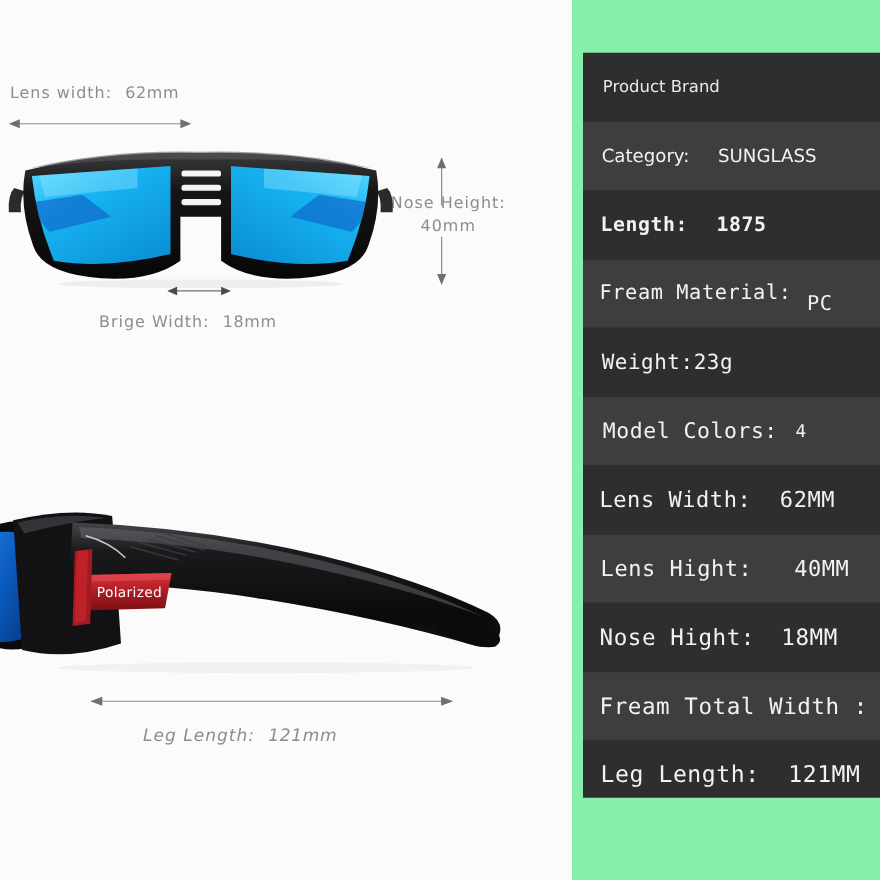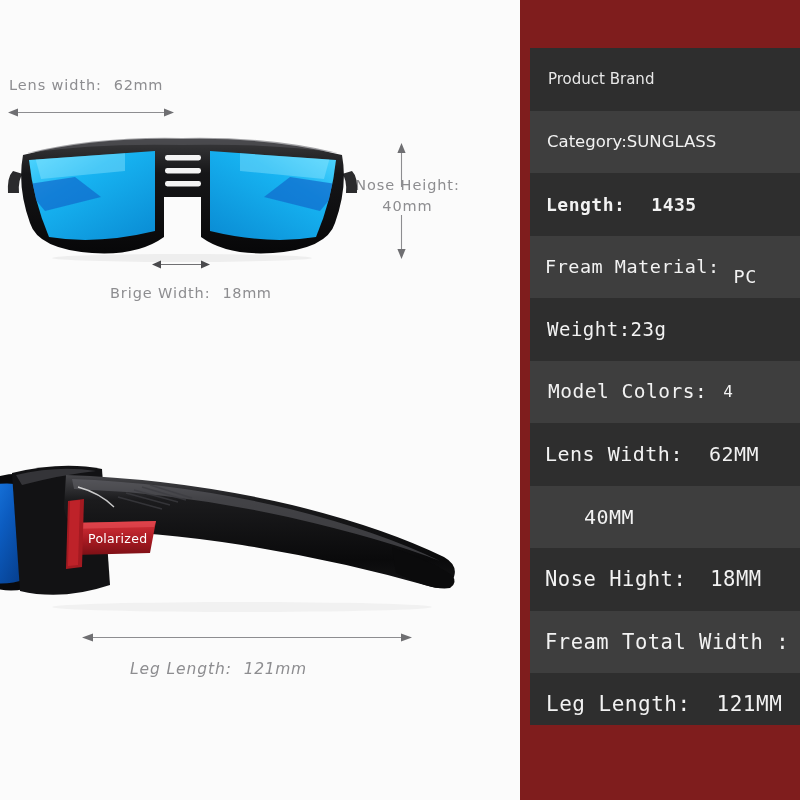--- a/index.html
+++ b/index.html
@@ -4,42 +4,42 @@
 <style>
   * { box-sizing: border-box; margin: 0; padding: 0; }
   html, body { width: 800px; height: 800px; }
   body {
     font-family: "DejaVu Sans", sans-serif;
     background: #ffffff;
     overflow: hidden;
     position: relative;
   }
 
-  #page { position: absolute; inset: 0; width: 800px; height: 800px; background: #7f1d1d; }
+  #page { position: absolute; inset: 0; width: 800px; height: 800px; background: #86efac; }
 
   
   #left-col { position: absolute; left: 0; top: 0; width: 520px; height: 800px; background: #fbfbfb; }
 
   
   #front-block { position: absolute; left: 0; top: 55px; width: 520px; height: 255px; }
 
   .dim-label {
     position: absolute;
     color: #8d8d90;
     font-family: "DejaVu Sans", sans-serif;
     font-size: 14.5px;
     letter-spacing: 0.9px;
     white-space: nowrap;
   }
   .dim-label .val { margin-left: 12px; letter-spacing: 0.6px; }
 
   #lens-width-label { left: 9px; top: 22px; }
   #lens-width-arrow { position: absolute; left: 8px; top: 52px; width: 166px; height: 11px; }
   #bridge-arrow { position: absolute; left: 152px; top: 204px; width: 58px; height: 11px; }
-  #bridge-label { left: 90px; top: 230px; margin-left: 20px; }
+  #bridge-label { left: 90px; top: 230px; }
   #lens-height-arrow-top { position: absolute; left: 396px; top: 88px; width: 11px; height: 44px; }
   #lens-height-arrow-bot { position: absolute; left: 396px; top: 160px; width: 11px; height: 44px; }
   #lens-height-label {
     left: 355px; top: 120px; width: 105px; text-align: center;
     line-height: 21px; white-space: normal;
   }
 
   
   #front-glasses { position: absolute; left: 5px; top: 72px; width: 355px; height: 135px; }
 
@@ -73,21 +73,21 @@
   .spec-row .v { display: inline-block; }
 
   
   .plain { font-family: "DejaVu Sans", sans-serif; }
   
   .mono  { font-family: "DejaVu Sans Mono", monospace; letter-spacing: 0.5px; }
 
   
   #row-brand   { padding-left: 18px; font-size: 15px;   color: #e8e8e8; }
   #row-cat     { padding-left: 17px; font-size: 16.5px; }
-  #row-cat .v     { }
+  #row-cat .v     { margin-left: 26px; }
   #row-model   { padding-left: 16px; font-size: 18px;   font-weight: bold; }
   #row-model .v   { margin-left: 26px; }
   #row-frame   { padding-left: 15px; font-size: 18.5px; }
   #row-frame .v   { margin-left: 14px; margin-top: 19px; }
   #row-weight  { padding-left: 17px; font-size: 19px;   }
   #row-weight .v  { }
   #row-colors  { padding-left: 18px; font-size: 19.5px; }
   #row-colors .v  { margin-left: 16px; font-size: 16px; }
   #row-lw      { padding-left: 15px; font-size: 20px;   }
   #row-lw .v      { margin-left: 26px; }
@@ -269,21 +269,21 @@
       <span class="k">Product Brand</span>
     </div>
 
     <div class="spec-row light plain" id="row-cat">
       <span class="k">Category:</span>
       <span class="v">SUNGLASS</span>
     </div>
 
     <div class="spec-row dark mono" id="row-model">
       <span class="k">Length:</span>
-      <span class="v">1435</span>
+      <span class="v">1875</span>
     </div>
 
     <div class="spec-row light mono" id="row-frame">
       <span class="k">Fream Material:</span>
       <span class="v">PC</span>
     </div>
 
     <div class="spec-row dark mono" id="row-weight">
       <span class="k">Weight:</span>
       <span class="v">23g</span>
@@ -293,20 +293,21 @@
       <span class="k">Model Colors:</span>
       <span class="v">4</span>
     </div>
 
     <div class="spec-row dark mono" id="row-lw">
       <span class="k">Lens Width:</span>
       <span class="v">62MM</span>
     </div>
 
     <div class="spec-row light mono" id="row-lh">
+      <span class="k">Lens Hight:</span>
       <span class="v">40MM</span>
     </div>
 
     <div class="spec-row dark mono" id="row-nw">
       <span class="k">Nose Hight:</span>
       <span class="v">18MM</span>
     </div>
 
     <div class="spec-row light mono" id="row-ftw">
       <span class="k">Fream Total Width :</span>

